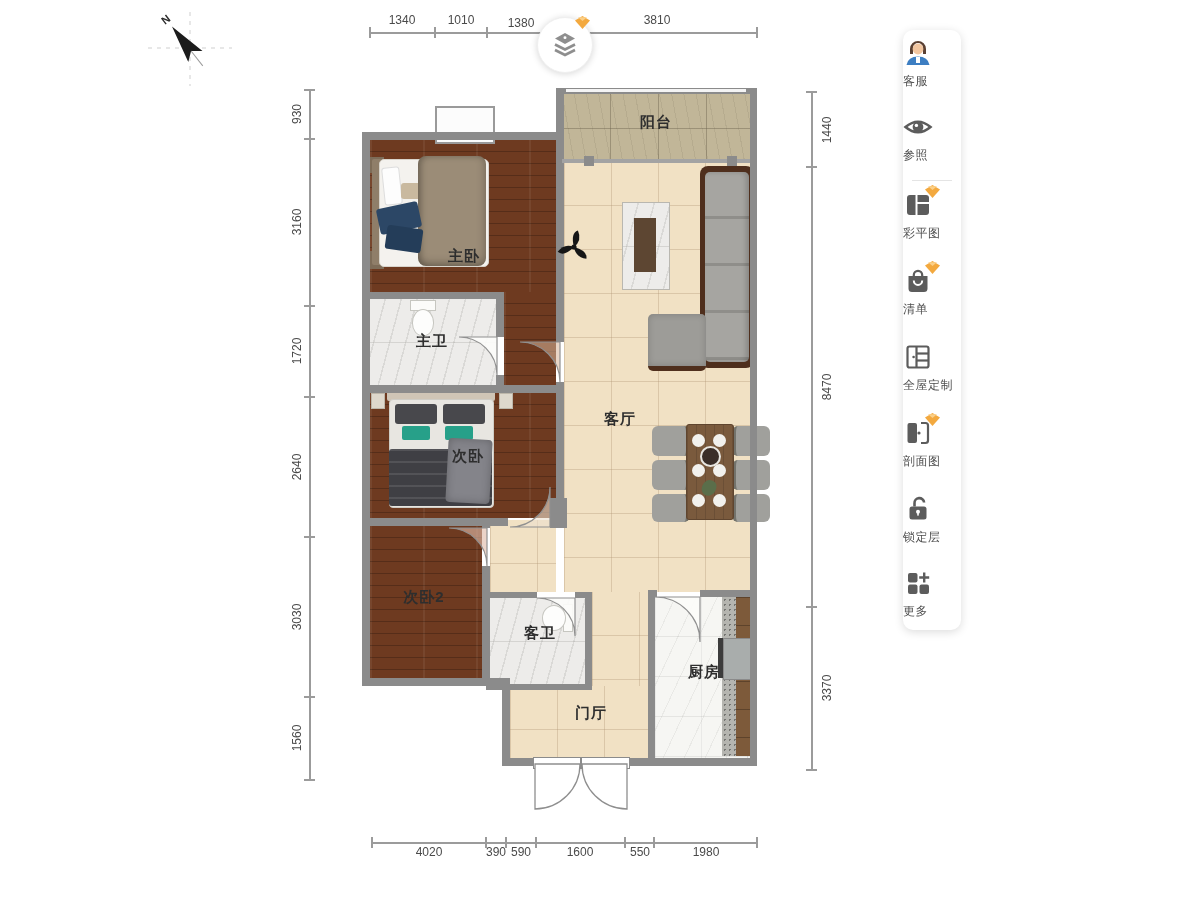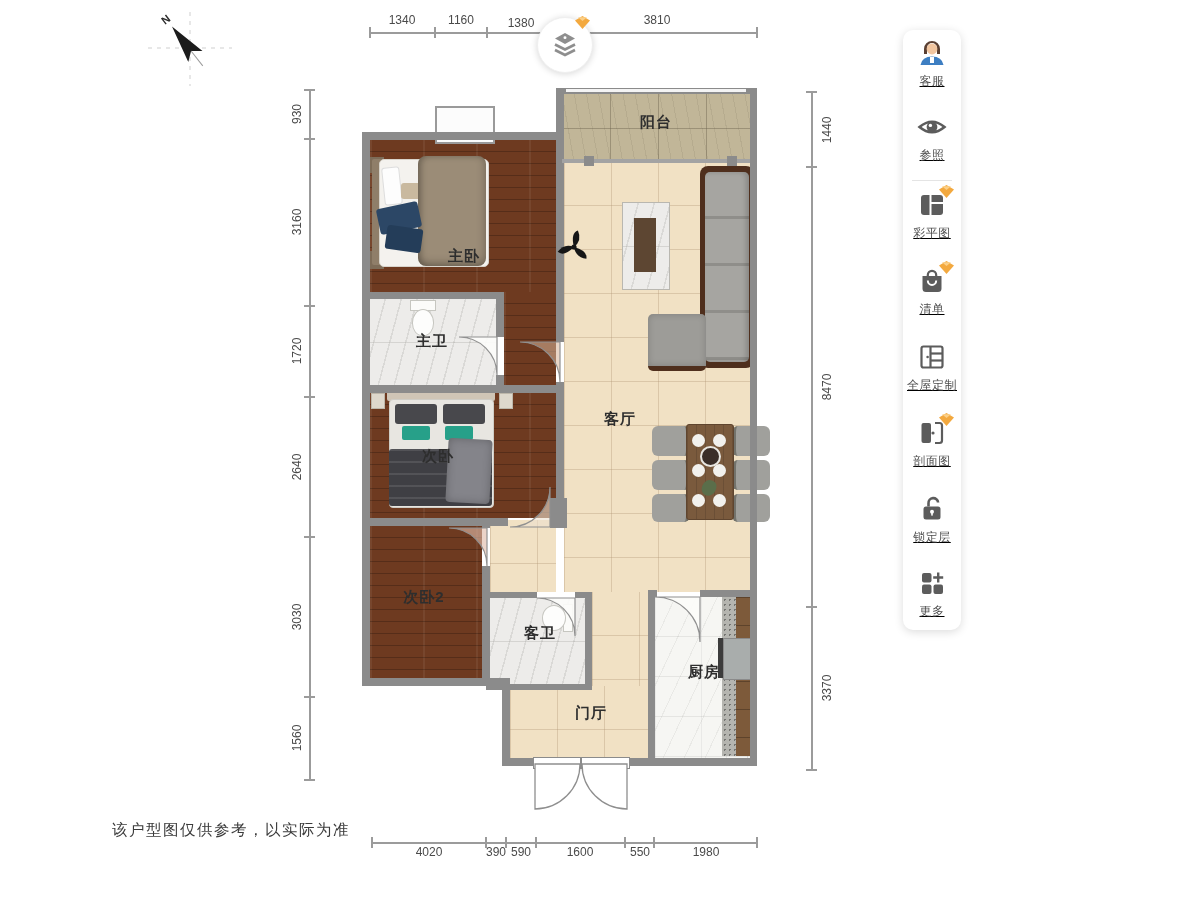--- a/index.html
+++ b/index.html
@@ -30,21 +30,21 @@
                      linear-gradient(0deg, rgba(110,100,80,.45) 1px, transparent 1px);
     background-size:auto,48px 35px,48px 35px;}
   .rlabel{position:absolute;transform:translate(-50%,-50%);font-size:15px;font-weight:600;
     color:#2e2e2e;letter-spacing:1px;white-space:nowrap;}
   .dimlabel{position:absolute;transform:translate(-50%,-50%);font-size:12px;color:#4a4a4a;white-space:nowrap;}
   .dimlabel.v{transform:translate(-50%,-50%) rotate(-90deg);}
   .dimline{position:absolute;background:#9b9b9b;}
   
   #sidebar{position:absolute;left:903px;top:30px;width:58px;height:600px;background:#fff;
     border-radius:10px;box-shadow:0 2px 10px rgba(0,0,0,.14);}
-  .sb-item{position:absolute;left:0;width:58px;text-align:center;cursor:pointer;text-decoration:underline;}
+  .sb-item{position:absolute;left:0;width:58px;text-align:left;cursor:pointer;}
   .sb-item .ic{position:relative;display:inline-block;width:30px;height:30px;}
   .sb-item .lbl{display:block;margin-top:1px;font-size:12px;color:#4e4e4e;letter-spacing:.5px;white-space:nowrap;}
   .gem{position:absolute;right:-7px;top:-5px;width:15px;height:13px;}
   .sb-divider{position:absolute;left:9px;width:40px;height:1px;background:#e4e4e4;}
   
   #layers-btn{position:absolute;left:537px;top:17px;width:54px;height:54px;border-radius:50%;
     background:#fff;border:1px solid #efefef;box-shadow:0 1px 7px rgba(0,0,0,.16);cursor:pointer;}
   #layers-btn svg.glyph{position:absolute;left:12px;top:12px;}
   #layers-btn .gem{right:2px;top:-2px;}
   .disclaimer{position:absolute;left:112px;top:820px;font-size:15.5px;color:#3b3b3b;letter-spacing:1.5px;}
@@ -197,21 +197,21 @@
       <line x1="0" y1="5" x2="0" y2="24" stroke="#9a9a9a" stroke-width="1"></line>
     </g>
     <text x="165" y="25" font-size="11" font-weight="bold" fill="#2b2b2b" transform="rotate(-38 165 25)">N</text>
   </g>
 </svg>
 
 <span class="rlabel" style="left:656px;top:122px;">阳台</span>
 <span class="rlabel" style="left:464px;top:256px;">主卧</span>
 <span class="rlabel" style="left:432px;top:341px;">主卫</span>
 <span class="rlabel" style="left:620px;top:419px;">客厅</span>
-<span class="rlabel" style="left:438px;top:456px;">次卧</span>
+<span class="rlabel" style="left:468px;top:456px;">次卧</span>
 <span class="rlabel" style="left:424px;top:597px;">次卧2</span>
 <span class="rlabel" style="left:540px;top:633px;">客卫</span>
 <span class="rlabel" style="left:704px;top:672px;">厨房</span>
 <span class="rlabel" style="left:591px;top:713px;">门厅</span>
 
 <div>
   <div class="dimline" style="left:370px;top:32px;width:387px;height:1.5px;"></div>
   <div class="dimline" style="left:309px;top:90px;width:1.5px;height:690px;"></div>
   <div class="dimline" style="left:811px;top:92px;width:1.5px;height:678px;"></div>
   <div class="dimline" style="left:372px;top:842px;width:385px;height:1.5px;"></div>
@@ -234,21 +234,21 @@
         <div class="dimline" style="left: 806px; top: 769.25px; width: 11px; height: 1.5px;"></div>
         <div class="dimline" style="left: 371.25px; top: 837px; width: 1.5px; height: 11px;"></div>
         <div class="dimline" style="left: 485.25px; top: 837px; width: 1.5px; height: 11px;"></div>
         <div class="dimline" style="left: 505.25px; top: 837px; width: 1.5px; height: 11px;"></div>
         <div class="dimline" style="left: 535.25px; top: 837px; width: 1.5px; height: 11px;"></div>
         <div class="dimline" style="left: 624.25px; top: 837px; width: 1.5px; height: 11px;"></div>
         <div class="dimline" style="left: 653.25px; top: 837px; width: 1.5px; height: 11px;"></div>
         <div class="dimline" style="left: 756.25px; top: 837px; width: 1.5px; height: 11px;"></div>
       </div>
   <span class="dimlabel" style="left:402px;top:20px;">1340</span>
-  <span class="dimlabel" style="left:461px;top:20px;">1160</span>
+  <span class="dimlabel" style="left:461px;top:20px;">1010</span>
   <span class="dimlabel" style="left:521px;top:23px;">1380</span>
   <span class="dimlabel" style="left:657px;top:20px;">3810</span>
   <span class="dimlabel v" style="left:297px;top:114px;">930</span>
   <span class="dimlabel v" style="left:297px;top:222px;">3160</span>
   <span class="dimlabel v" style="left:297px;top:351px;">1720</span>
   <span class="dimlabel v" style="left:297px;top:467px;">2640</span>
   <span class="dimlabel v" style="left:297px;top:617px;">3030</span>
   <span class="dimlabel v" style="left:297px;top:738px;">1560</span>
   <span class="dimlabel v" style="left:827px;top:130px;">1440</span>
   <span class="dimlabel v" style="left:827px;top:387px;">8470</span>
@@ -377,15 +377,14 @@
         <rect x="5" y="5" width="9.5" height="9.5" rx="2" fill="#5c5c5c"></rect>
         <rect x="5" y="16.5" width="9.5" height="9.5" rx="2" fill="#5c5c5c"></rect>
         <rect x="16.5" y="16.5" width="9.5" height="9.5" rx="2" fill="#5c5c5c"></rect>
         <path d="M21.2,4.5 v10 M16.2,9.5 h10" stroke="#5c5c5c" stroke-width="2.4"></path>
       </svg>
     </span>
     <span class="lbl">更多</span>
   </div>
 </div>
 
-<div class="disclaimer">该户型图仅供参考，以实际为准</div>
 
 </div>
 
 </body></html>

